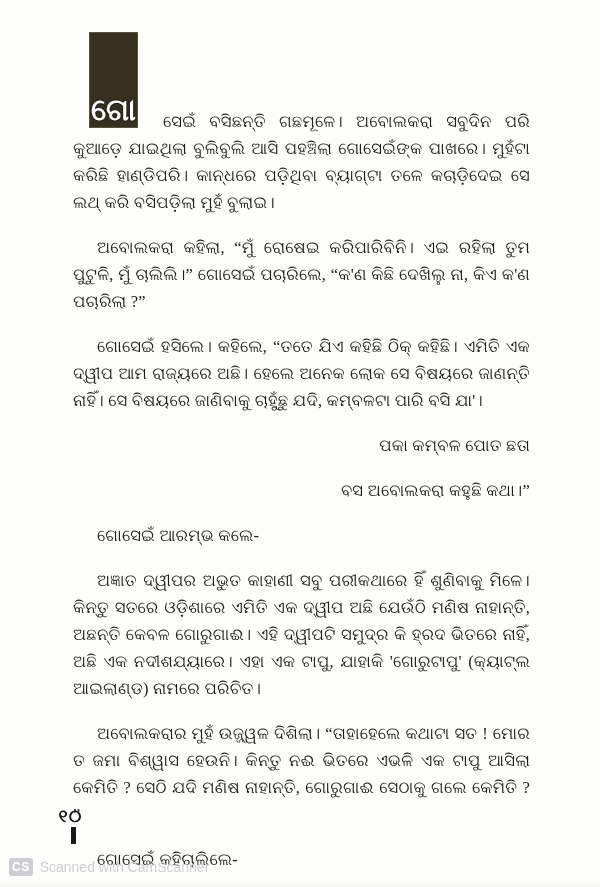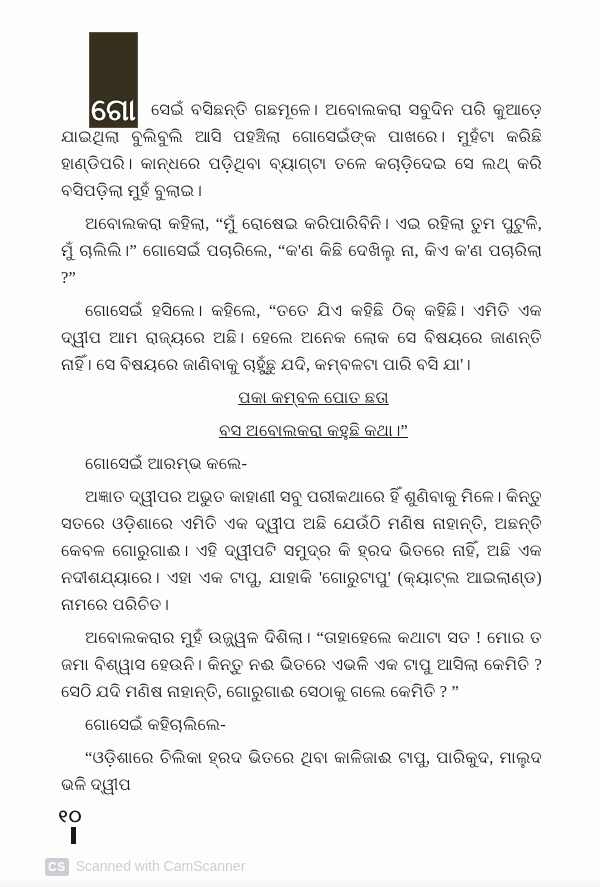--- a/index.html
+++ b/index.html
@@ -42,24 +42,24 @@
   .text-block {
     position: absolute;
     left: 55px;
     top: 90px;
     width: 493px;
     font-size: 16.5px;
     line-height: 27px;
     text-align: justify;
     letter-spacing: 0.2px;
   }
-  .text-block p { margin: 6px; }
+  .text-block p { margin: 18px; }
   .text-block p.lead  { text-indent: 90px; }  
   .text-block p.body  { text-indent: 24px; }
-  .text-block p.verse { text-indent: 24px; text-align: center; text-decoration: underline; }
+  .text-block p.verse { text-indent: 24px; text-align: right; }
   
   .footer {
     position: absolute;
     left: 55px;
     top: 806px;
     display: flex;
     align-items: center;
     font-weight: bold;
     font-size: 17.5px;
     color: #191919;
@@ -72,23 +72,23 @@
     height: 17px;
     background: #191919;
     margin: 0 10px 0 16px;
   }
   
   .watermark {
     position: absolute;
     left: 9px;
     top: 858px;
     display: flex;
+    align-items: center;
     gap: 7px;
     font-family: "Liberation Sans", sans-serif;
-    margin-left: 36px;
   }
   .cs-badge {
     background: #ccced3;
     color: #ffffff;
     font-weight: bold;
     font-size: 12px;
     line-height: 14px;
     padding: 2px 3px;
     border-radius: 3px;
     letter-spacing: 0.5px;

